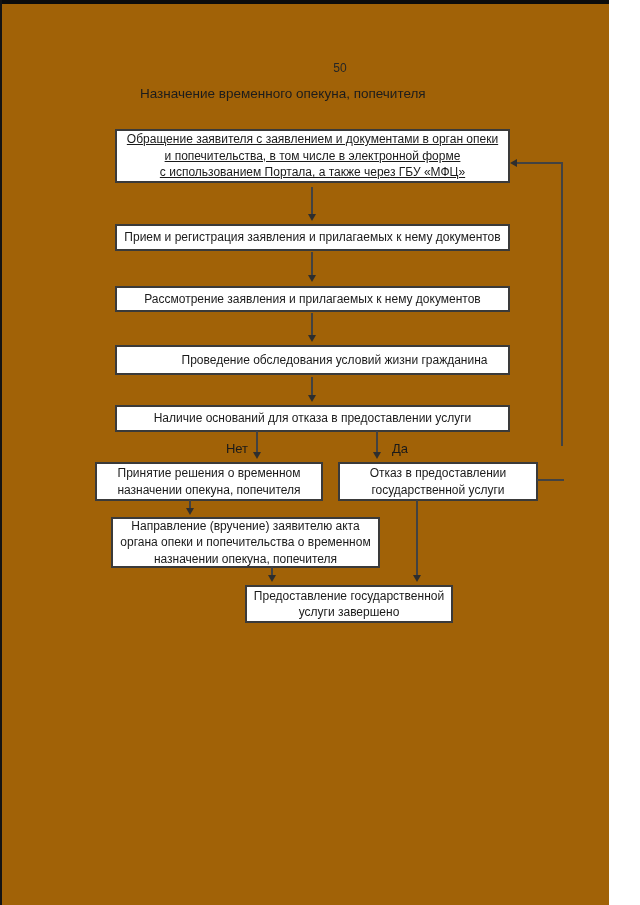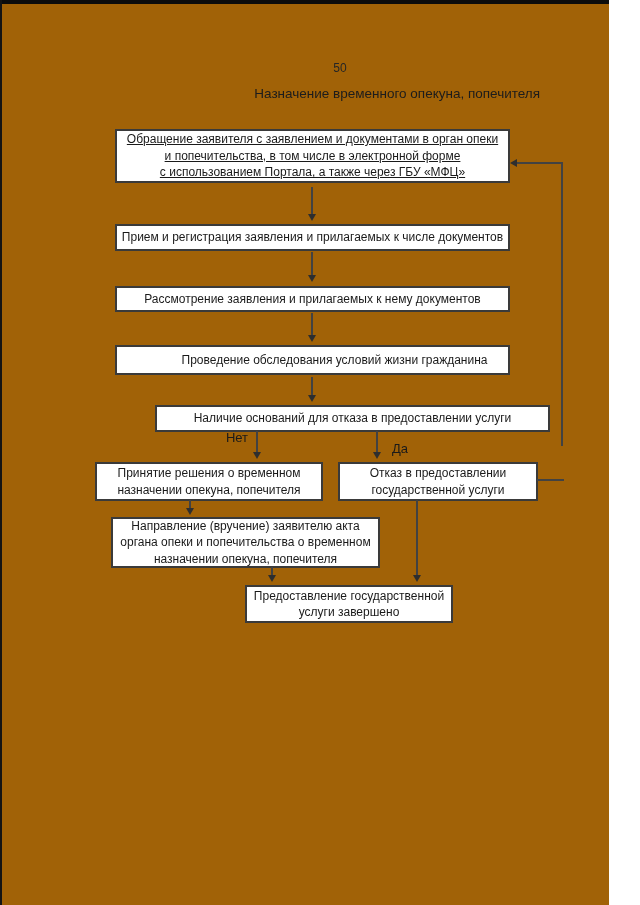--- a/index.html
+++ b/index.html
@@ -15,40 +15,40 @@
   .edge-top{left:0;top:0;width:640px;height:4px;background:#0c0c0c;}
   .edge-left{left:0;top:0;width:2px;height:905px;background:#141414;}
   .edge-right{left:635px;top:0;width:2px;height:905px;background:#4d4d4d;}
 
   .page-number{
     position:absolute;left:320px;top:61px;width:40px;
     text-align:center;font-size:12px;color:#262626;
   }
   .page-title{
     position:absolute;left:140px;top:86px;width:400px;
-    text-align:right;font-size:13.5px;color:#1c1c1c;
+    text-align:left;font-size:13.5px;color:#1c1c1c;
   }
 
   .box{
     position:absolute;
     box-sizing:border-box;
     border:2px solid #3a3a3a;
     background:#ffffff;
     display:flex;align-items:center;justify-content:center;
     text-align:center;
     font-size:12px;line-height:16.5px;
     white-space:pre-line;
     color:#1a1a1a;
     padding:1px 4px;
   }
   .b-apply        {left:115px;top:129px;width:395px;height:54px;text-decoration:underline;}
   .b-reception    {left:115px;top:224px;width:395px;height:27px;}
   .b-consideration{left:115px;top:286px;width:395px;height:26px;}
   .b-inspection   {left:115px;top:345px;width:395px;height:30px;padding-left:48px;}
-  .b-grounds      {left:115px;top:405px;width:395px;height:27px;margin-left:40px;}
+  .b-grounds      {left:115px;top:405px;width:395px;height:27px;}
   .b-decision     {left:95px;top:462px;width:228px;height:39px;}
   .b-refusal      {left:338px;top:462px;width:200px;height:39px;}
   .b-act          {left:95px;top:517px;width:269px;height:51px;margin-left:16px;}
   .b-final        {left:245px;top:585px;width:208px;height:38px;}
 
   .vline{position:absolute;width:2px;background:#424242;}
   .hline{position:absolute;height:2px;background:#424242;}
   .head-down{
     position:absolute;width:0;height:0;
     border-left:4px solid transparent;
@@ -74,35 +74,35 @@
   <div class="edge edge-top"></div>
   <div class="edge edge-left"></div>
   <div class="edge edge-right"></div>
 
   <div class="page-number">50</div>
   <div class="page-title">Назначение временного опекуна, попечителя</div>
 
   <div class="box b-apply">Обращение заявителя с заявлением и документами в  орган опеки
 и попечительства, в том числе в электронной форме
 с использованием Портала, а также через ГБУ «МФЦ»</div>
-  <div class="box b-reception">Прием и регистрация заявления и прилагаемых к числе документов</div>
+  <div class="box b-reception">Прием и регистрация заявления и прилагаемых к нему документов</div>
   <div class="box b-consideration">Рассмотрение заявления и прилагаемых к нему документов</div>
   <div class="box b-inspection">Проведение обследования условий жизни гражданина</div>
   <div class="box b-grounds">Наличие оснований для отказа в предоставлении услуги</div>
   <div class="box b-decision">Принятие решения о временном
 назначении опекуна, попечителя</div>
   <div class="box b-refusal">Отказ в предоставлении
 государственной услуги</div>
   <div class="box b-act">Направление (вручение) заявителю акта
 органа опеки и попечительства о временном
 назначении опекуна, попечителя</div>
   <div class="box b-final">Предоставление государственной
 услуги завершено</div>
 
-  <div class="branch-label" style="left:217px;top:430px;">Нет</div>
+  <div class="branch-label" style="left:217px;top:441px;">Нет</div>
   <div class="branch-label" style="left:380px;top:441px;">Да</div>
 
   <div class="vline" style="left:311px;top:187px;height:28px;"></div>
   <div class="head-down" style="left:308px;top:214px;"></div>
 
   <div class="vline" style="left:311px;top:252px;height:24px;"></div>
   <div class="head-down" style="left:308px;top:275px;"></div>
 
   <div class="vline" style="left:311px;top:313px;height:23px;"></div>
   <div class="head-down" style="left:308px;top:335px;"></div>

